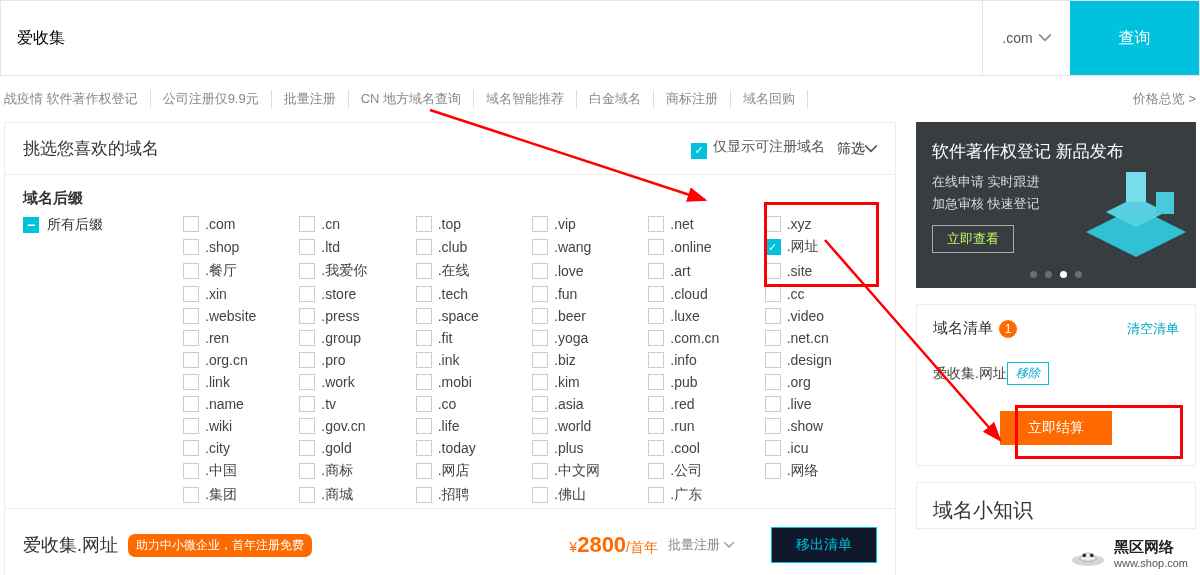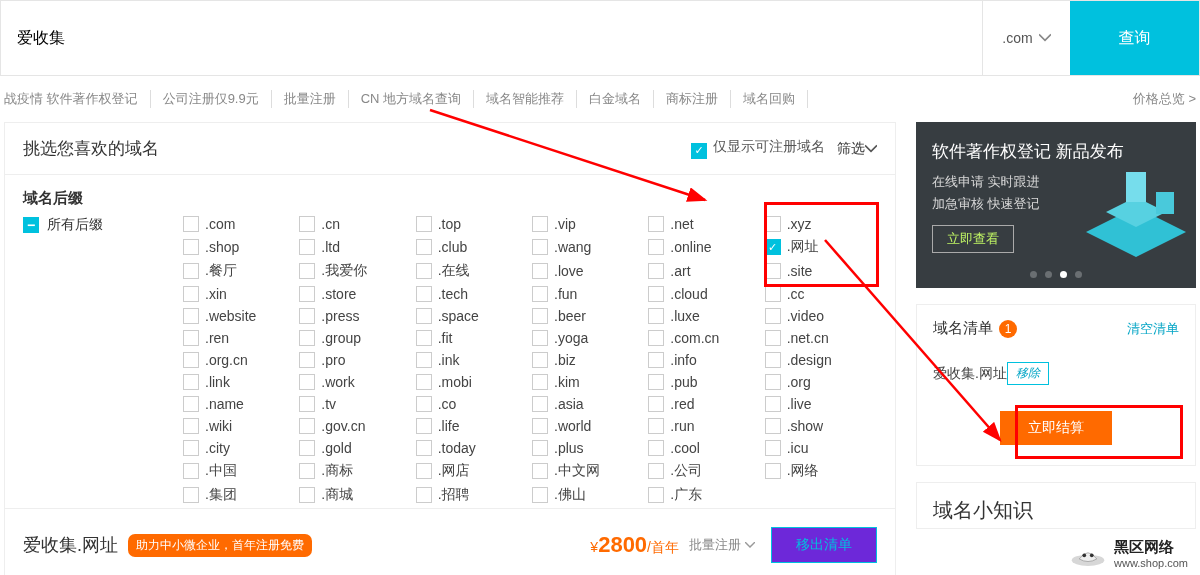--- a/index.html
+++ b/index.html
@@ -52,21 +52,21 @@
 
 
 .result-row { display:flex; align-items:center; padding:18px; border-top:1px solid #eee; }
 .result-name { font-size:18px; color:#333; }
 .result-badge { background:#ff6a00; color:#fff; font-size:12px; padding:3px 8px; margin-left:10px;border-radius:7px; }
 .result-row .flex { flex:1; }
 .price { color:#ff6a00; font-size:14px; }
 .price .yen { font-size:14px; }
 .price .num { font-size:22px; font-weight:bold; }
 .more-price { color:#888; font-size:13px; margin-left:10px; display:inline-flex; align-items:center; gap:4px; cursor:pointer; }
-.remove-btn { border:1px solid #00c1de; color:#00c1de; background:#6d28d9; padding:8px 24px; margin-left:16px; cursor:pointer; font-size:14px; }
+.remove-btn { border:1px solid #00c1de; color:#00c1de; background:#0f172a; padding:8px 24px; margin-left:37px; cursor:pointer; font-size:14px; }
 
 
 .promo { background:#373d41; color:#fff; padding:18px 16px 12px; position:relative; height:166px; overflow:hidden; }
 .promo-title { font-size:17px; margin-bottom:8px; }
 .promo-line { font-size:13px; color:#d9d9d9; line-height:1.7; }
 .promo-btn { display:inline-block; border:1px solid #aaa; color:#bef264; padding:4px 14px; margin-top:10px; font-size:13px; cursor:pointer; }
 .promo-dots { position:absolute; bottom:10px; left:50%; transform:translateX(-50%); display:flex; gap:8px; }
 .promo-dots span { width:7px; height:7px; border-radius:50%; background:#6a6f72; }
 .promo-dots span.on { background:#fff; }
 .promo-art { position:absolute; right:-10px; top:40px; width:140px; height:110px; }

